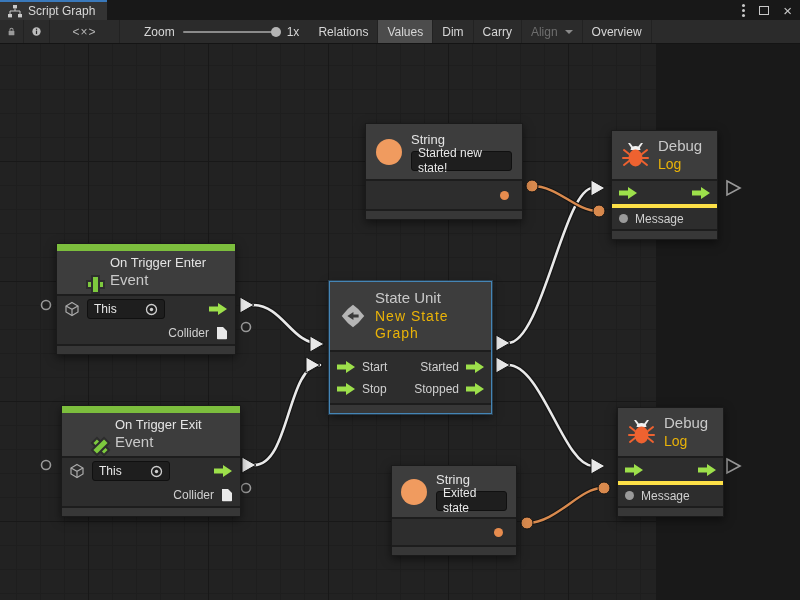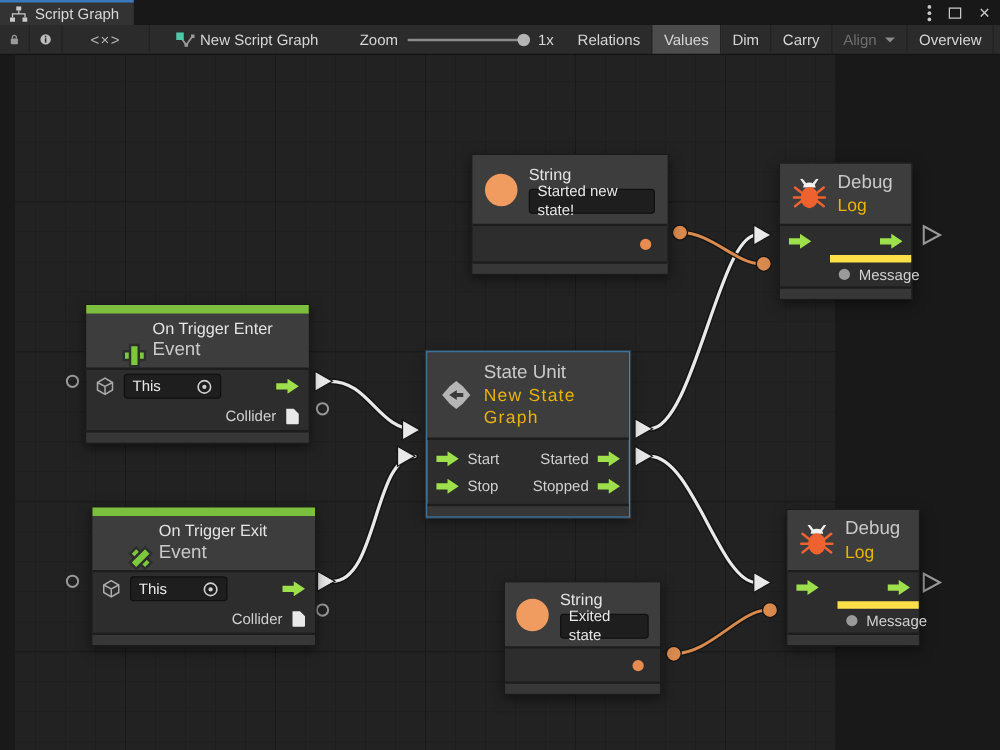--- a/index.html
+++ b/index.html
@@ -26,21 +26,21 @@
   .tbtn.active { background:#4c4c4c; }
   .tbtn.disabled { color:#6e6e6e; }
   .caret { width:0; height:0; border-left:4px solid transparent; border-right:4px solid transparent;
            border-top:4px solid #8a8a8a; margin-left:3px; }
   .zoomwrap { display:flex; align-items:center; gap:8px; padding:0 10px 0 24px; }
   .slider { position:relative; width:96px; height:2px; background:#8b8b8b; border-radius:1px; }
   .knob { position:absolute; right:-2px; top:-4px; width:10px; height:10px; border-radius:50%; background:#b4b4b4; }
   .codeGlyph { color:#b5b5b5; letter-spacing:1px; }
 
   
-  .canvas { position:absolute; left:12px; top:44px; width:656px; height:556px; background-color:#222222;
+  .canvas { position:absolute; left:0; top:44px; width:656px; height:556px; background-color:#222222;
     background-image:
       linear-gradient(90deg, #181818 1px, transparent 1px),
       linear-gradient(#181818 1px, transparent 1px),
       linear-gradient(90deg, #1e1e1e 1px, transparent 1px),
       linear-gradient(#1e1e1e 1px, transparent 1px);
     background-size:120px 120px, 120px 120px, 24px 24px, 24px 24px;
     background-position:88px 0, 0 117px, 16px 0, 0 21px; }
 
   .wires { position:absolute; left:0; top:0; }
 
@@ -50,21 +50,21 @@
   .node.selected { border:1px solid #4585b5; box-shadow:0 0 0 1px rgba(69,133,181,.35), 0 3px 9px rgba(0,0,0,.5); }
   .nbar { height:7px; background:#7cbe3d; }
   .nhead { background:#3d3d3d; display:flex; align-items:center; gap:9px; padding:6px 10px;
            border-bottom:2px solid #1d1d1d; }
   .tcol { display:flex; flex-direction:column; line-height:1.25; }
   .t-sm { font-size:15px; color:#c9c9c9; }
   .t-lg { font-size:14px; color:#eab308; }
   .t-md { font-size:13px; color:#e4e4e4; }
   .nfoot { height:10px; background:#373737; border-top:2px solid #1d1d1d; }
   .prow { display:flex; align-items:center; gap:7px; padding:0 7px; font-size:12px; color:#d0d0d0; }
-  .sep { border-top:6px solid #fde047;margin-left:40px; }
+  .sep { border-top:4px solid #fde047; }
   .grow { flex:1; }
   .field { background:#1e1e1e; border:1px solid #101010; border-radius:3px; height:20px;
            display:flex; align-items:center; gap:4px; padding:0 6px; font-size:12px; color:#e8e8e8; }
   .bigdot { width:26px; height:26px; border-radius:50%; background:#f09b5f; flex:none; }
   .portdot { width:9px; height:9px; border-radius:50%; background:#9a9a9a; flex:none; }
   .portdot.orange { background:#e78c4e; }
 
   
   .pie { position:relative; width:34px; height:34px; flex:none; }
   .pie .circ { width:34px; height:34px; border-radius:50%;
@@ -107,29 +107,20 @@
   </div>
   <div class="tseg" style="width:26px">
     <svg width="13" height="13" viewBox="0 0 13 13">
       <circle cx="6.5" cy="6.5" r="6" fill="#bdbdbd"></circle>
       <rect x="5.6" y="5.2" width="1.8" height="5" fill="#2b2b2b"></rect>
       <rect x="5.6" y="2.4" width="1.8" height="1.8" fill="#2b2b2b"></rect>
     </svg>
   </div>
   <div class="tseg" style="width:70px">
     <span class="codeGlyph">&lt;×&gt;</span>
-  </div>
-  <div class="tbtn" style="border-right:none; padding-left:20px">
-    <svg width="16" height="14" viewBox="0 0 16 14">
-      <path d="M4 4 L9 11 L14 4" stroke="#9a9a9a" stroke-width="1.4" fill="none"></path>
-      <rect x="1" y="1" width="6" height="6" fill="#4ec9a8"></rect>
-      <rect x="7.6" y="9.6" width="2.8" height="2.8" fill="#9a9a9a"></rect>
-      <rect x="12.8" y="2.6" width="2.8" height="2.8" fill="#9a9a9a"></rect>
-    </svg>
-    <span>New Script Graph</span>
   </div>
   <div class="zoomwrap">
     <span>Zoom</span>
     <div class="slider">
       <div class="knob"></div>
     </div>
     <span>1x</span>
   </div>
   <div class="tbtn">
       <span>Relations</span>

